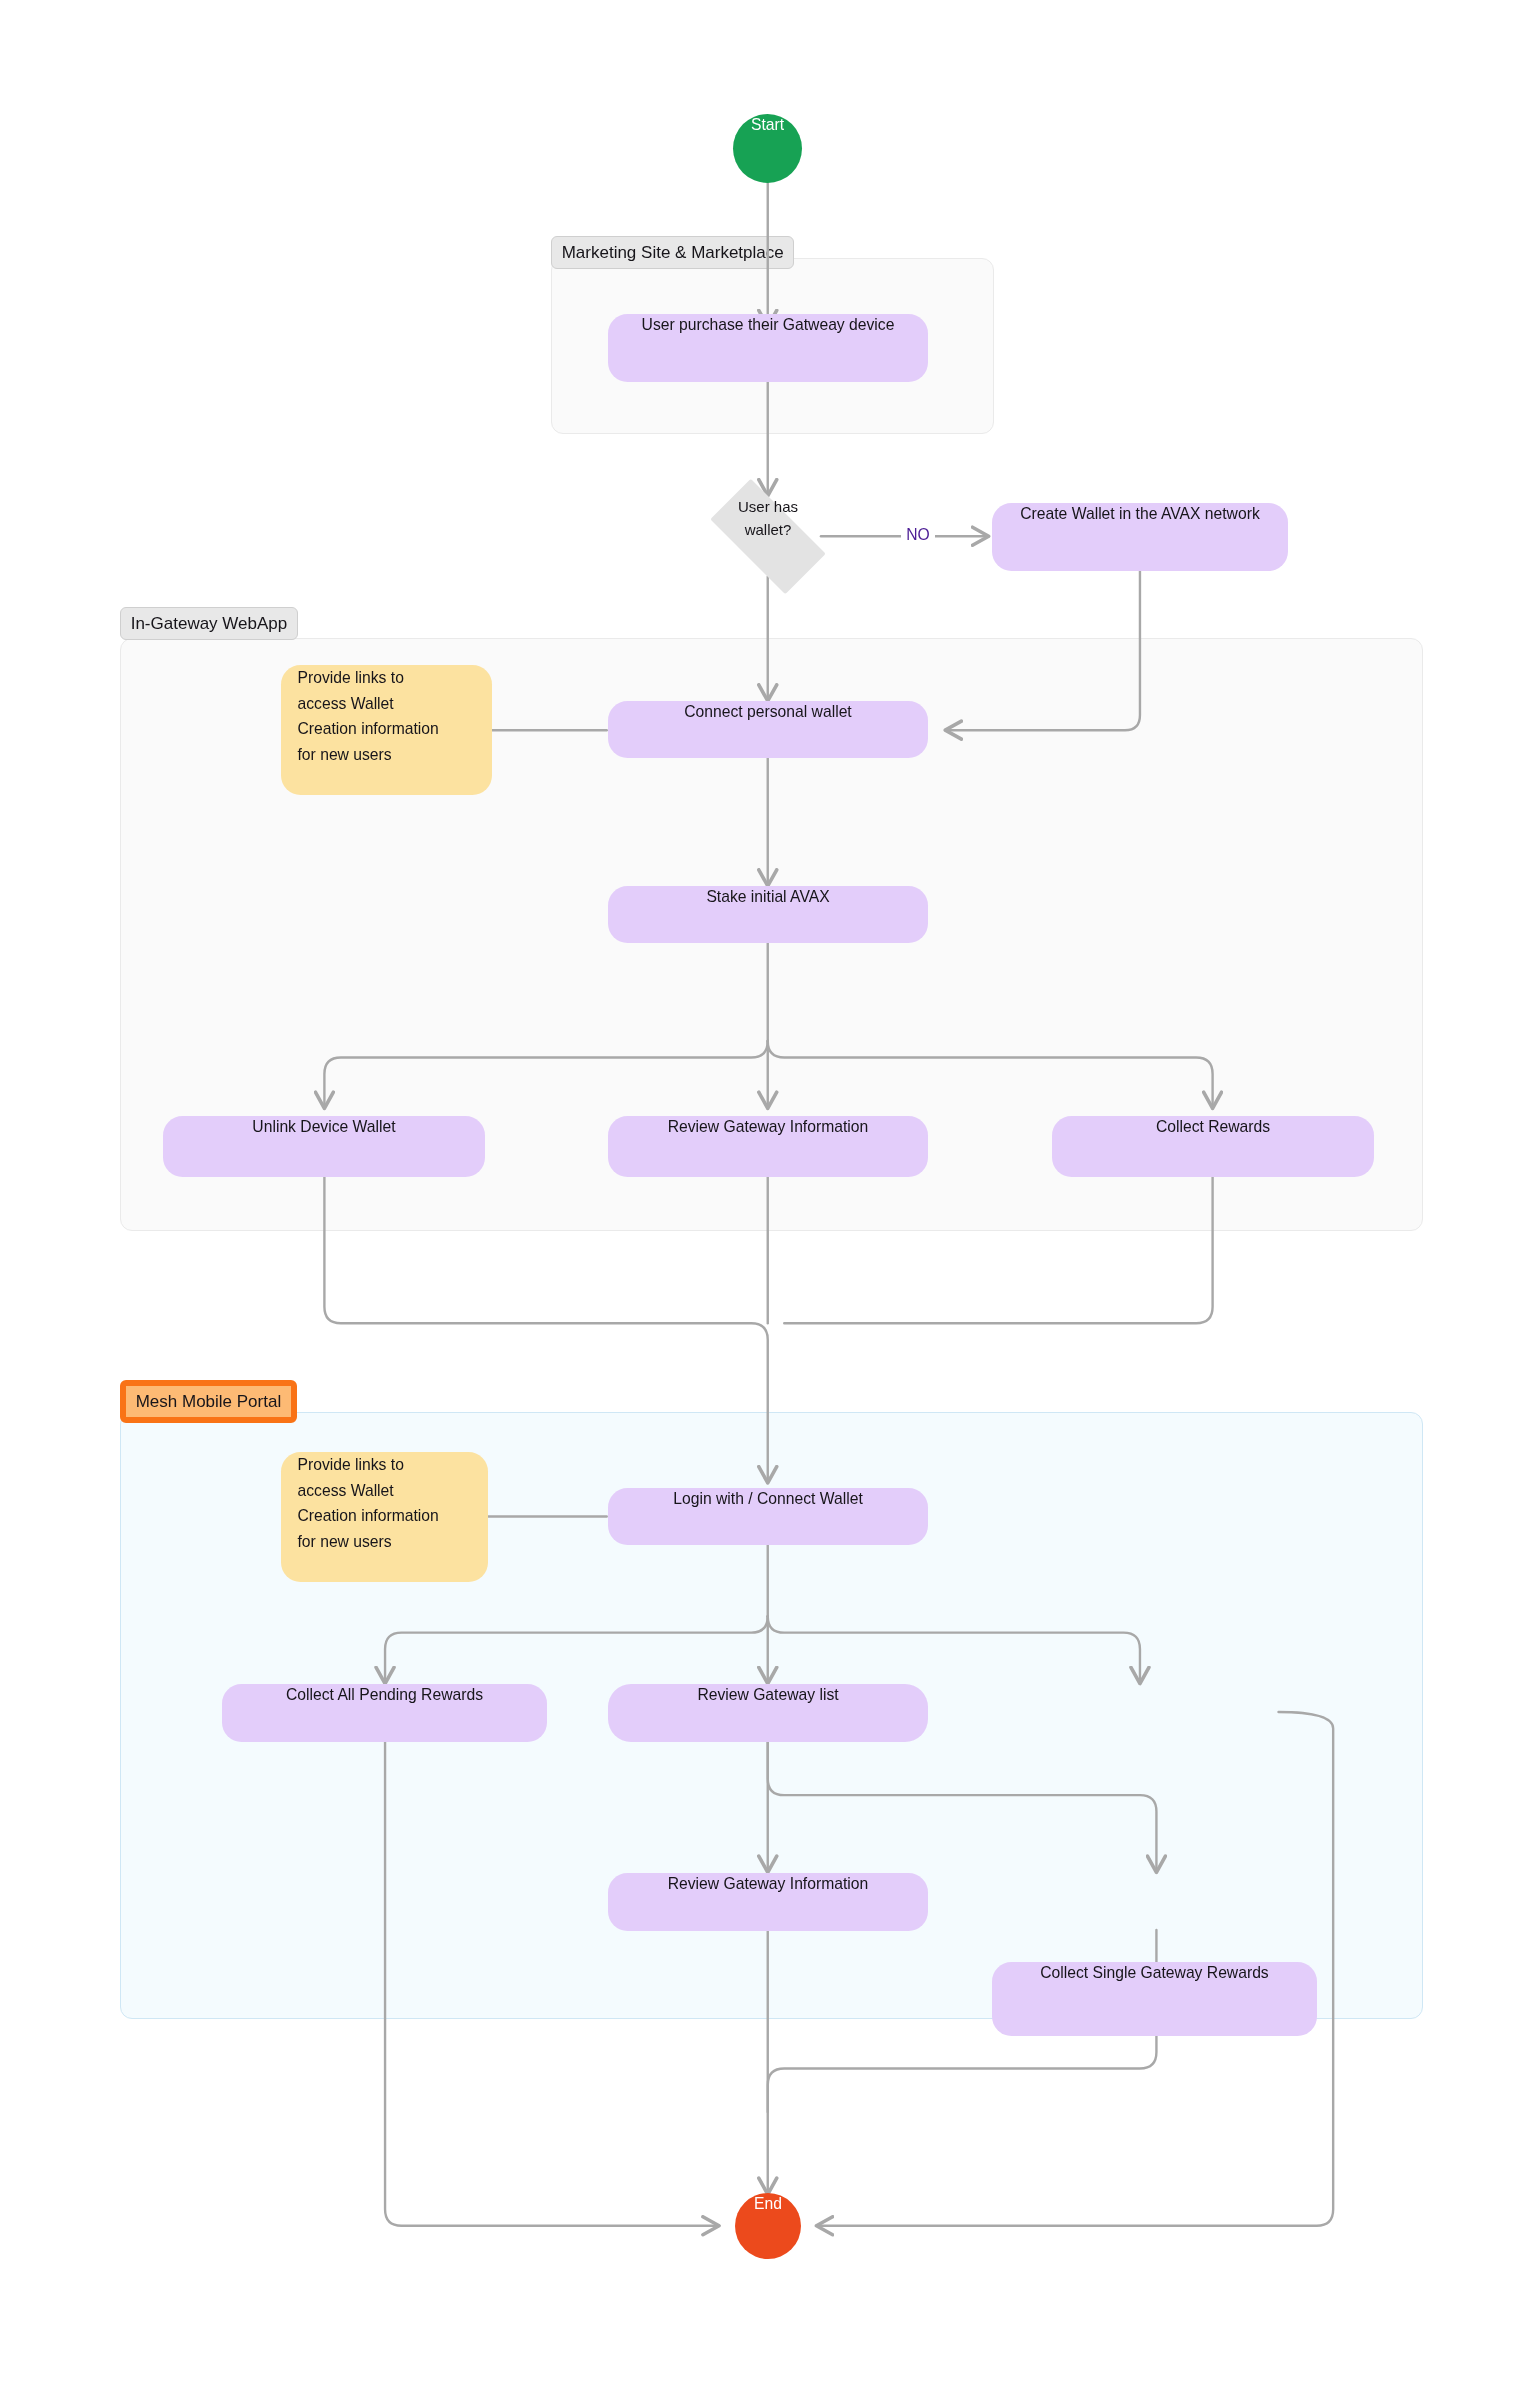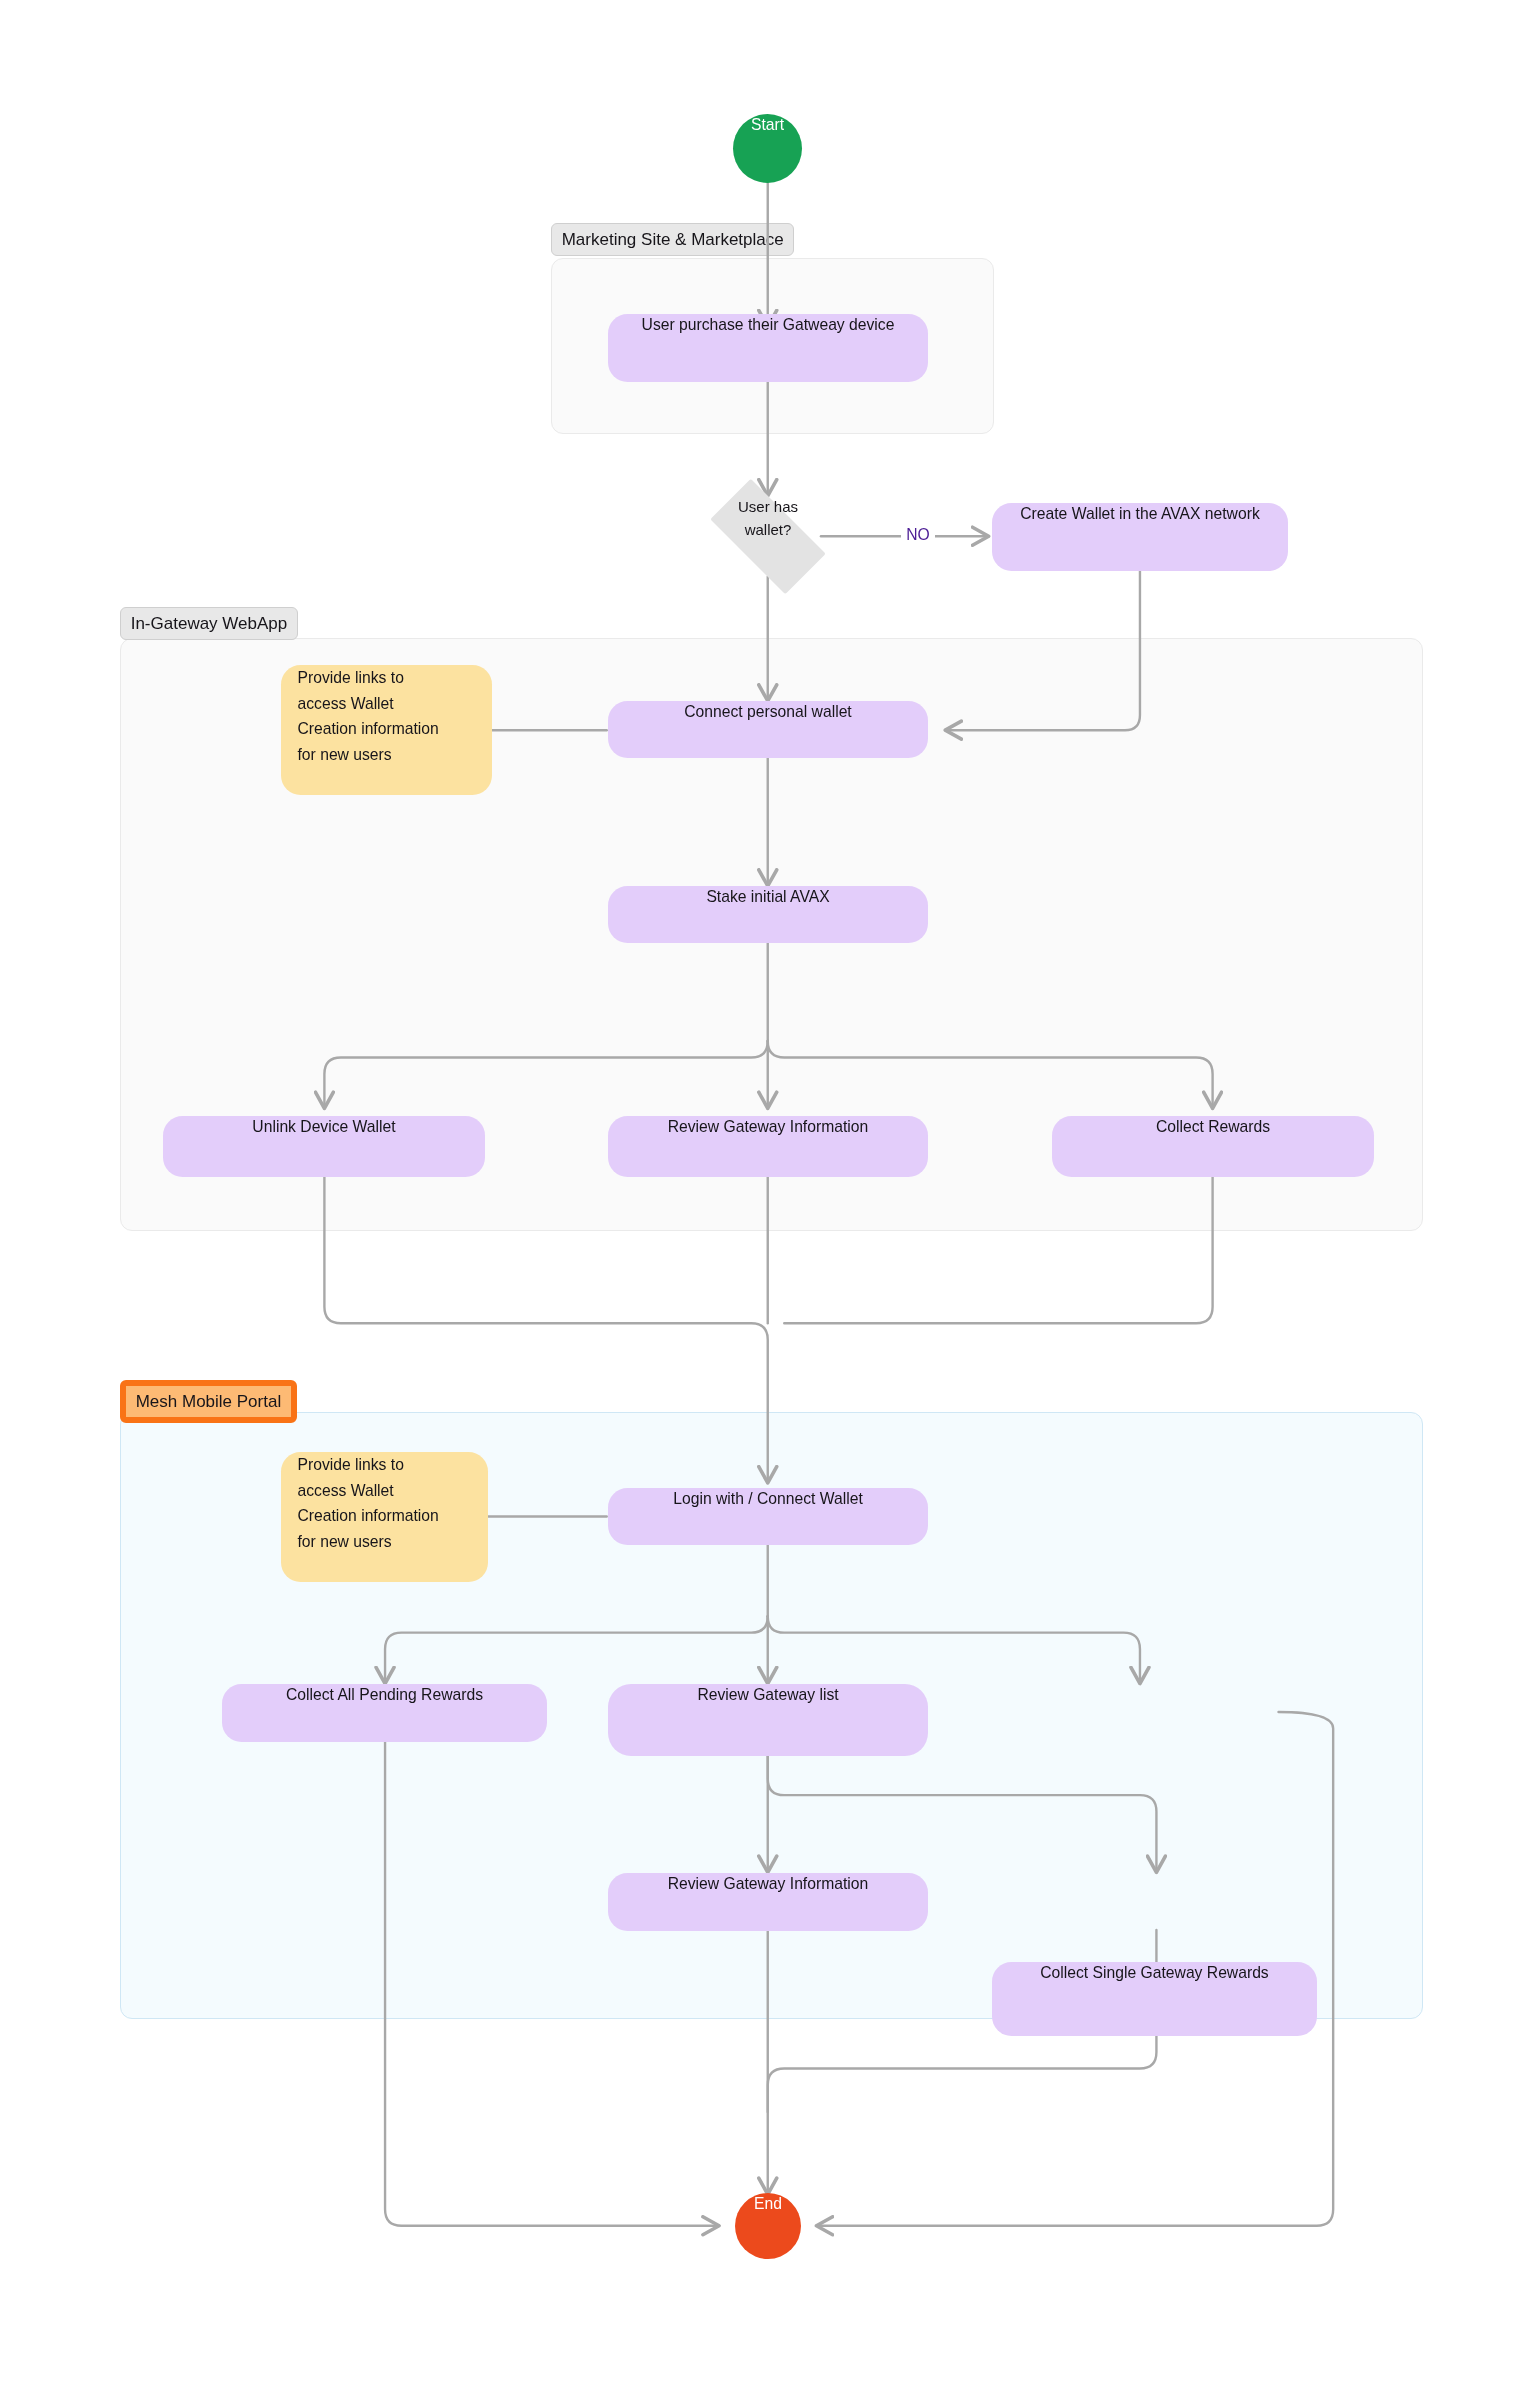--- a/index.html
+++ b/index.html
@@ -113,21 +113,21 @@
     padding: 1.5px 5.2px;
     white-space: nowrap;
   }
 </style>
 </head>
 <body>
 
 <div id="canvas">
 
   <div class="subgraph grey" style="left:551px; top:258px; width:443px; height:176px;"></div>
-  <div class="subgraph-label grey" style="left:551px; top:223px;">Marketing Site &amp; Marketplace</div>
+  <div class="subgraph-label grey" style="left:551px; top:236px;">Marketing Site &amp; Marketplace</div>
 
   <div class="subgraph grey" style="left:120px; top:638px; width:1303px; height:593px;"></div>
   <div class="subgraph-label grey" style="left:120px; top:607px;">In-Gateway WebApp</div>
 
   <div class="subgraph blue" style="left:120px; top:1412px; width:1303px; height:607px;"></div>
   <div class="subgraph-label blue" style="left:120px; top:1380px;">Mesh Mobile Portal</div>
 
   <svg class="edges" viewBox="0 0 2048 3190">
     <defs>
       <marker id="arrow" viewBox="0 0 12 12" refX="10" refY="6" markerWidth="9" markerHeight="9" orient="auto-start-reverse">
@@ -241,21 +241,21 @@
   </div>
 
   <div class="node process" style="left:608px; top:1488px; width:320px; height:57px;">
     <span>Login with / Connect Wallet</span>
   </div>
 
   <div class="node process" style="left:222px; top:1684px; width:325px; height:58px;">
     <span>Collect All Pending Rewards</span>
   </div>
 
-  <div class="node process" style="left:608px; top:1684px; width:320px; height:72px;border-radius:23px;">
+  <div class="node process" style="left:608px; top:1684px; width:320px; height:58px;border-radius:23px;">
     <span>Review Gateway list</span>
   </div>
 
 
   <div class="node process" style="left:608px; top:1873px; width:320px; height:58px;">
     <span>Review Gateway Information</span>
   </div>
 
   <div class="node process" style="left:992px; top:1962px; width:325px; height:74px;">
     <span>Collect Single Gateway Rewards</span>

